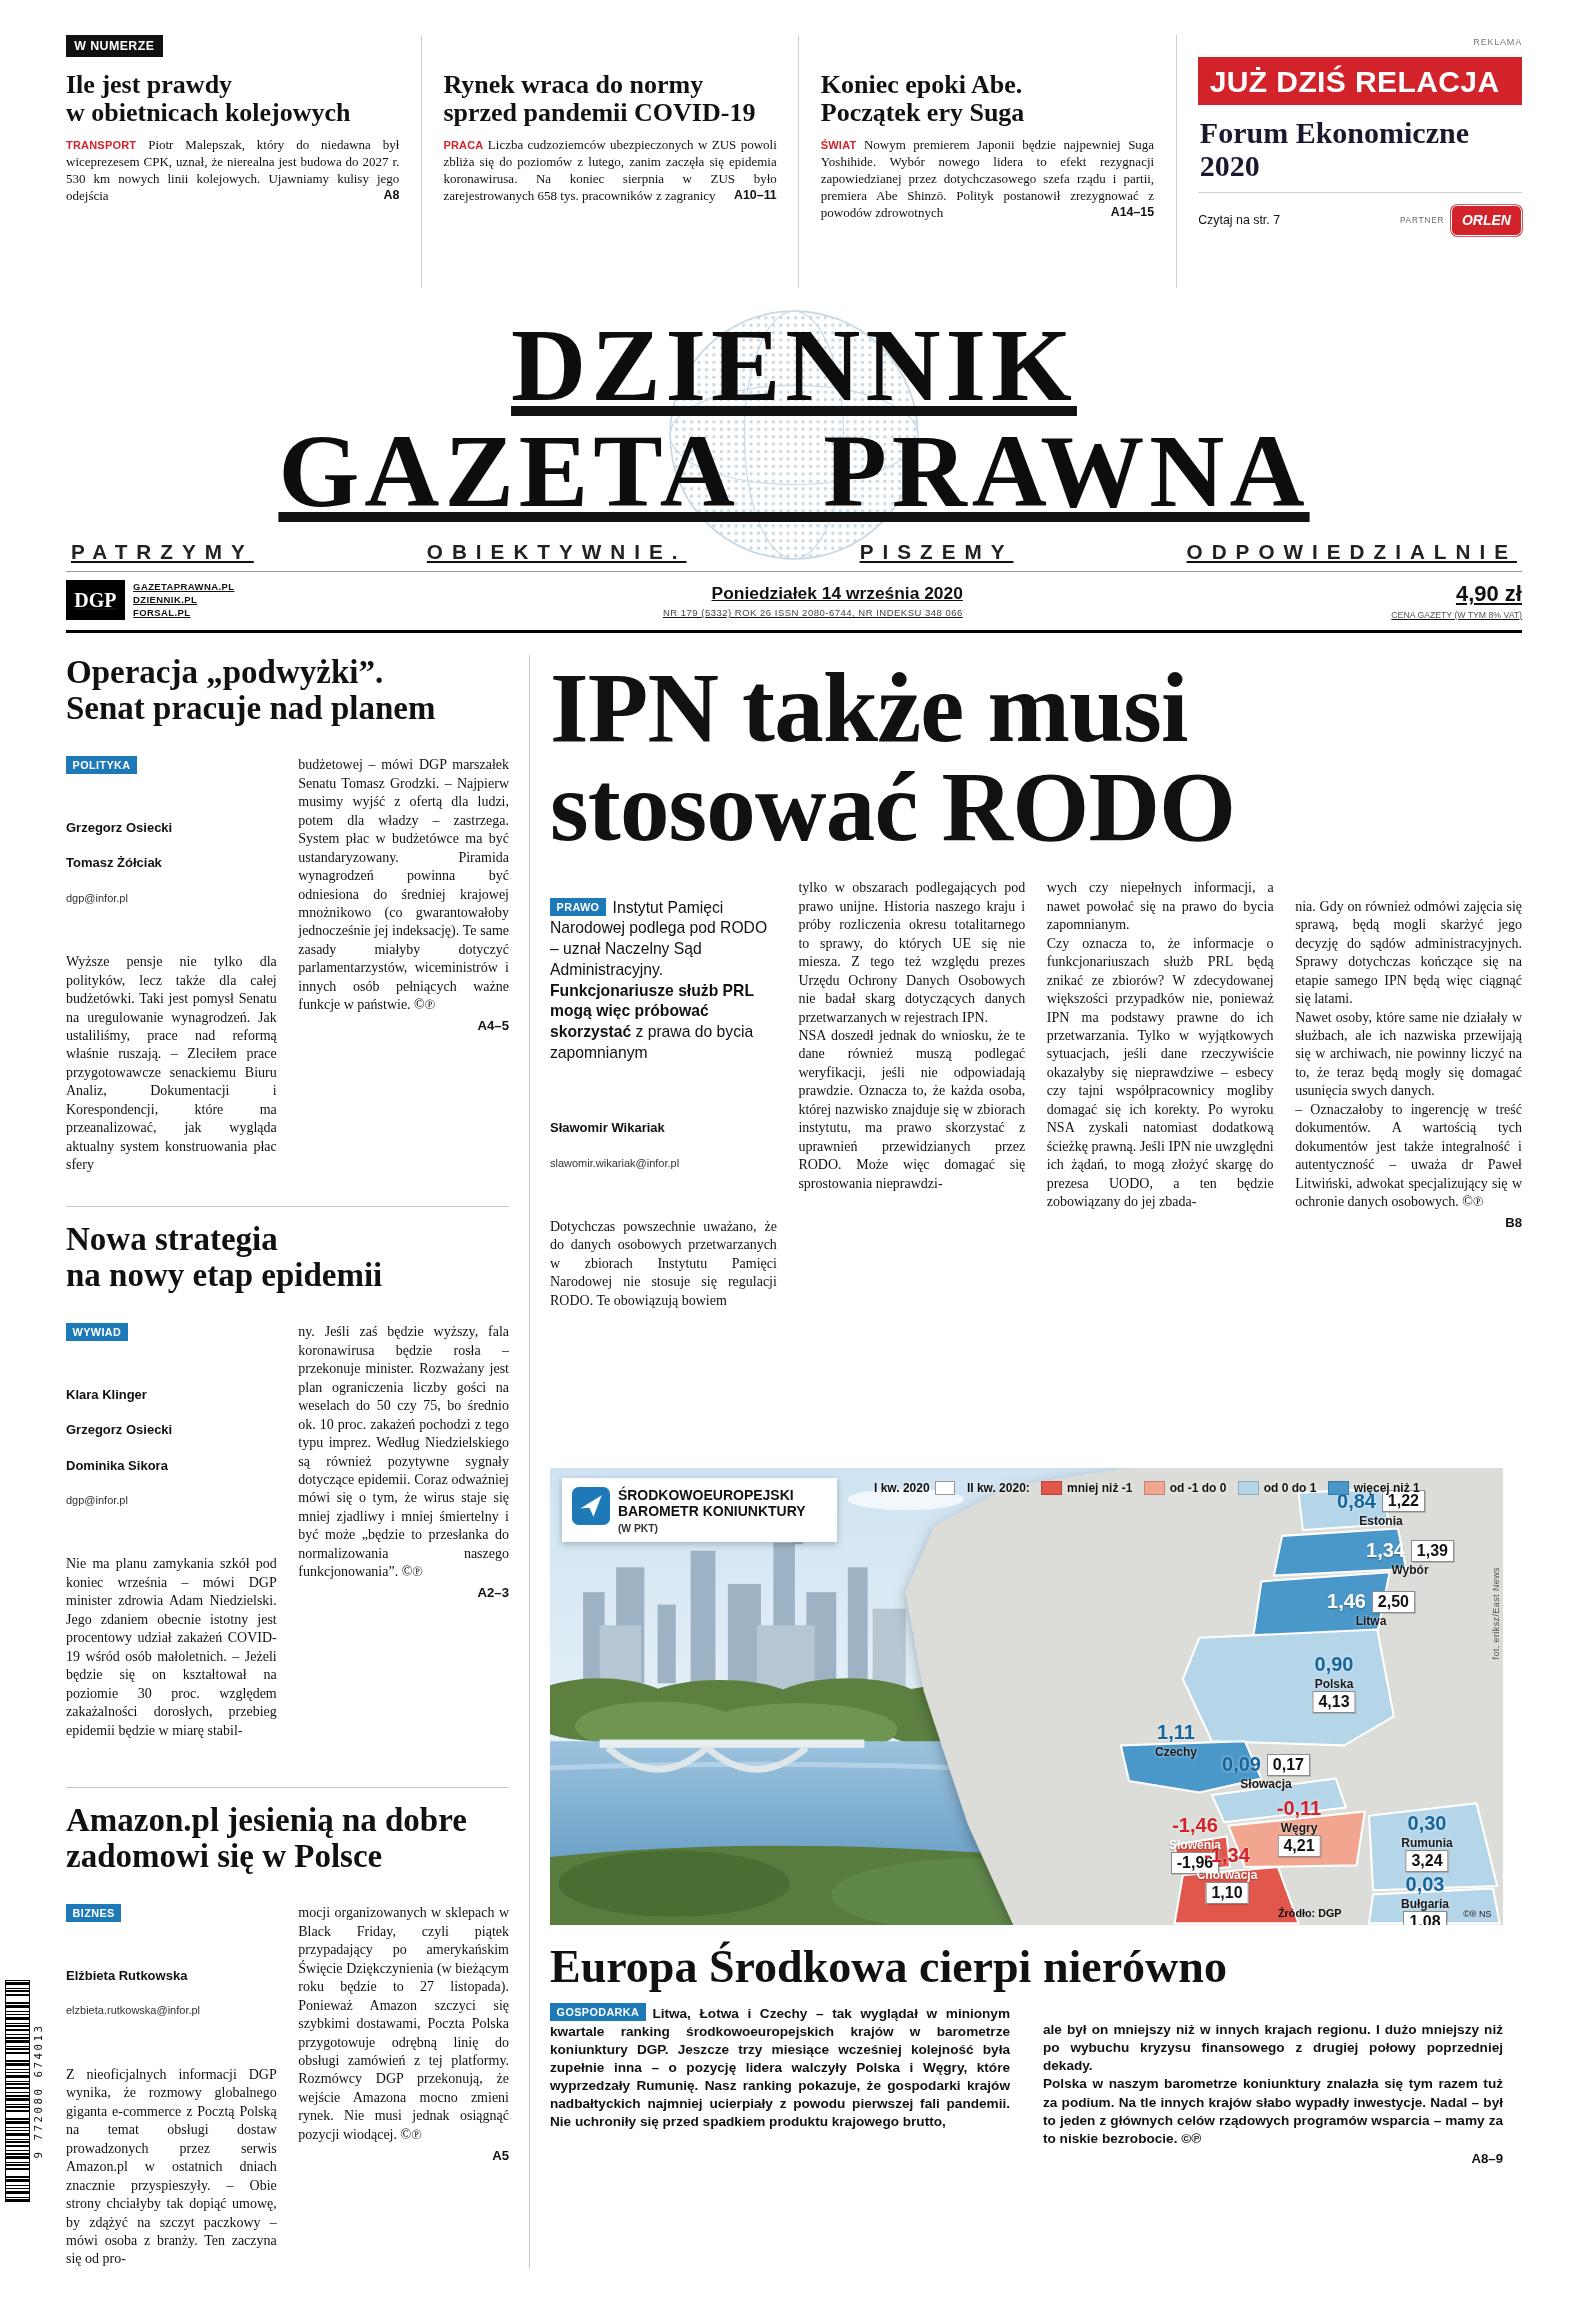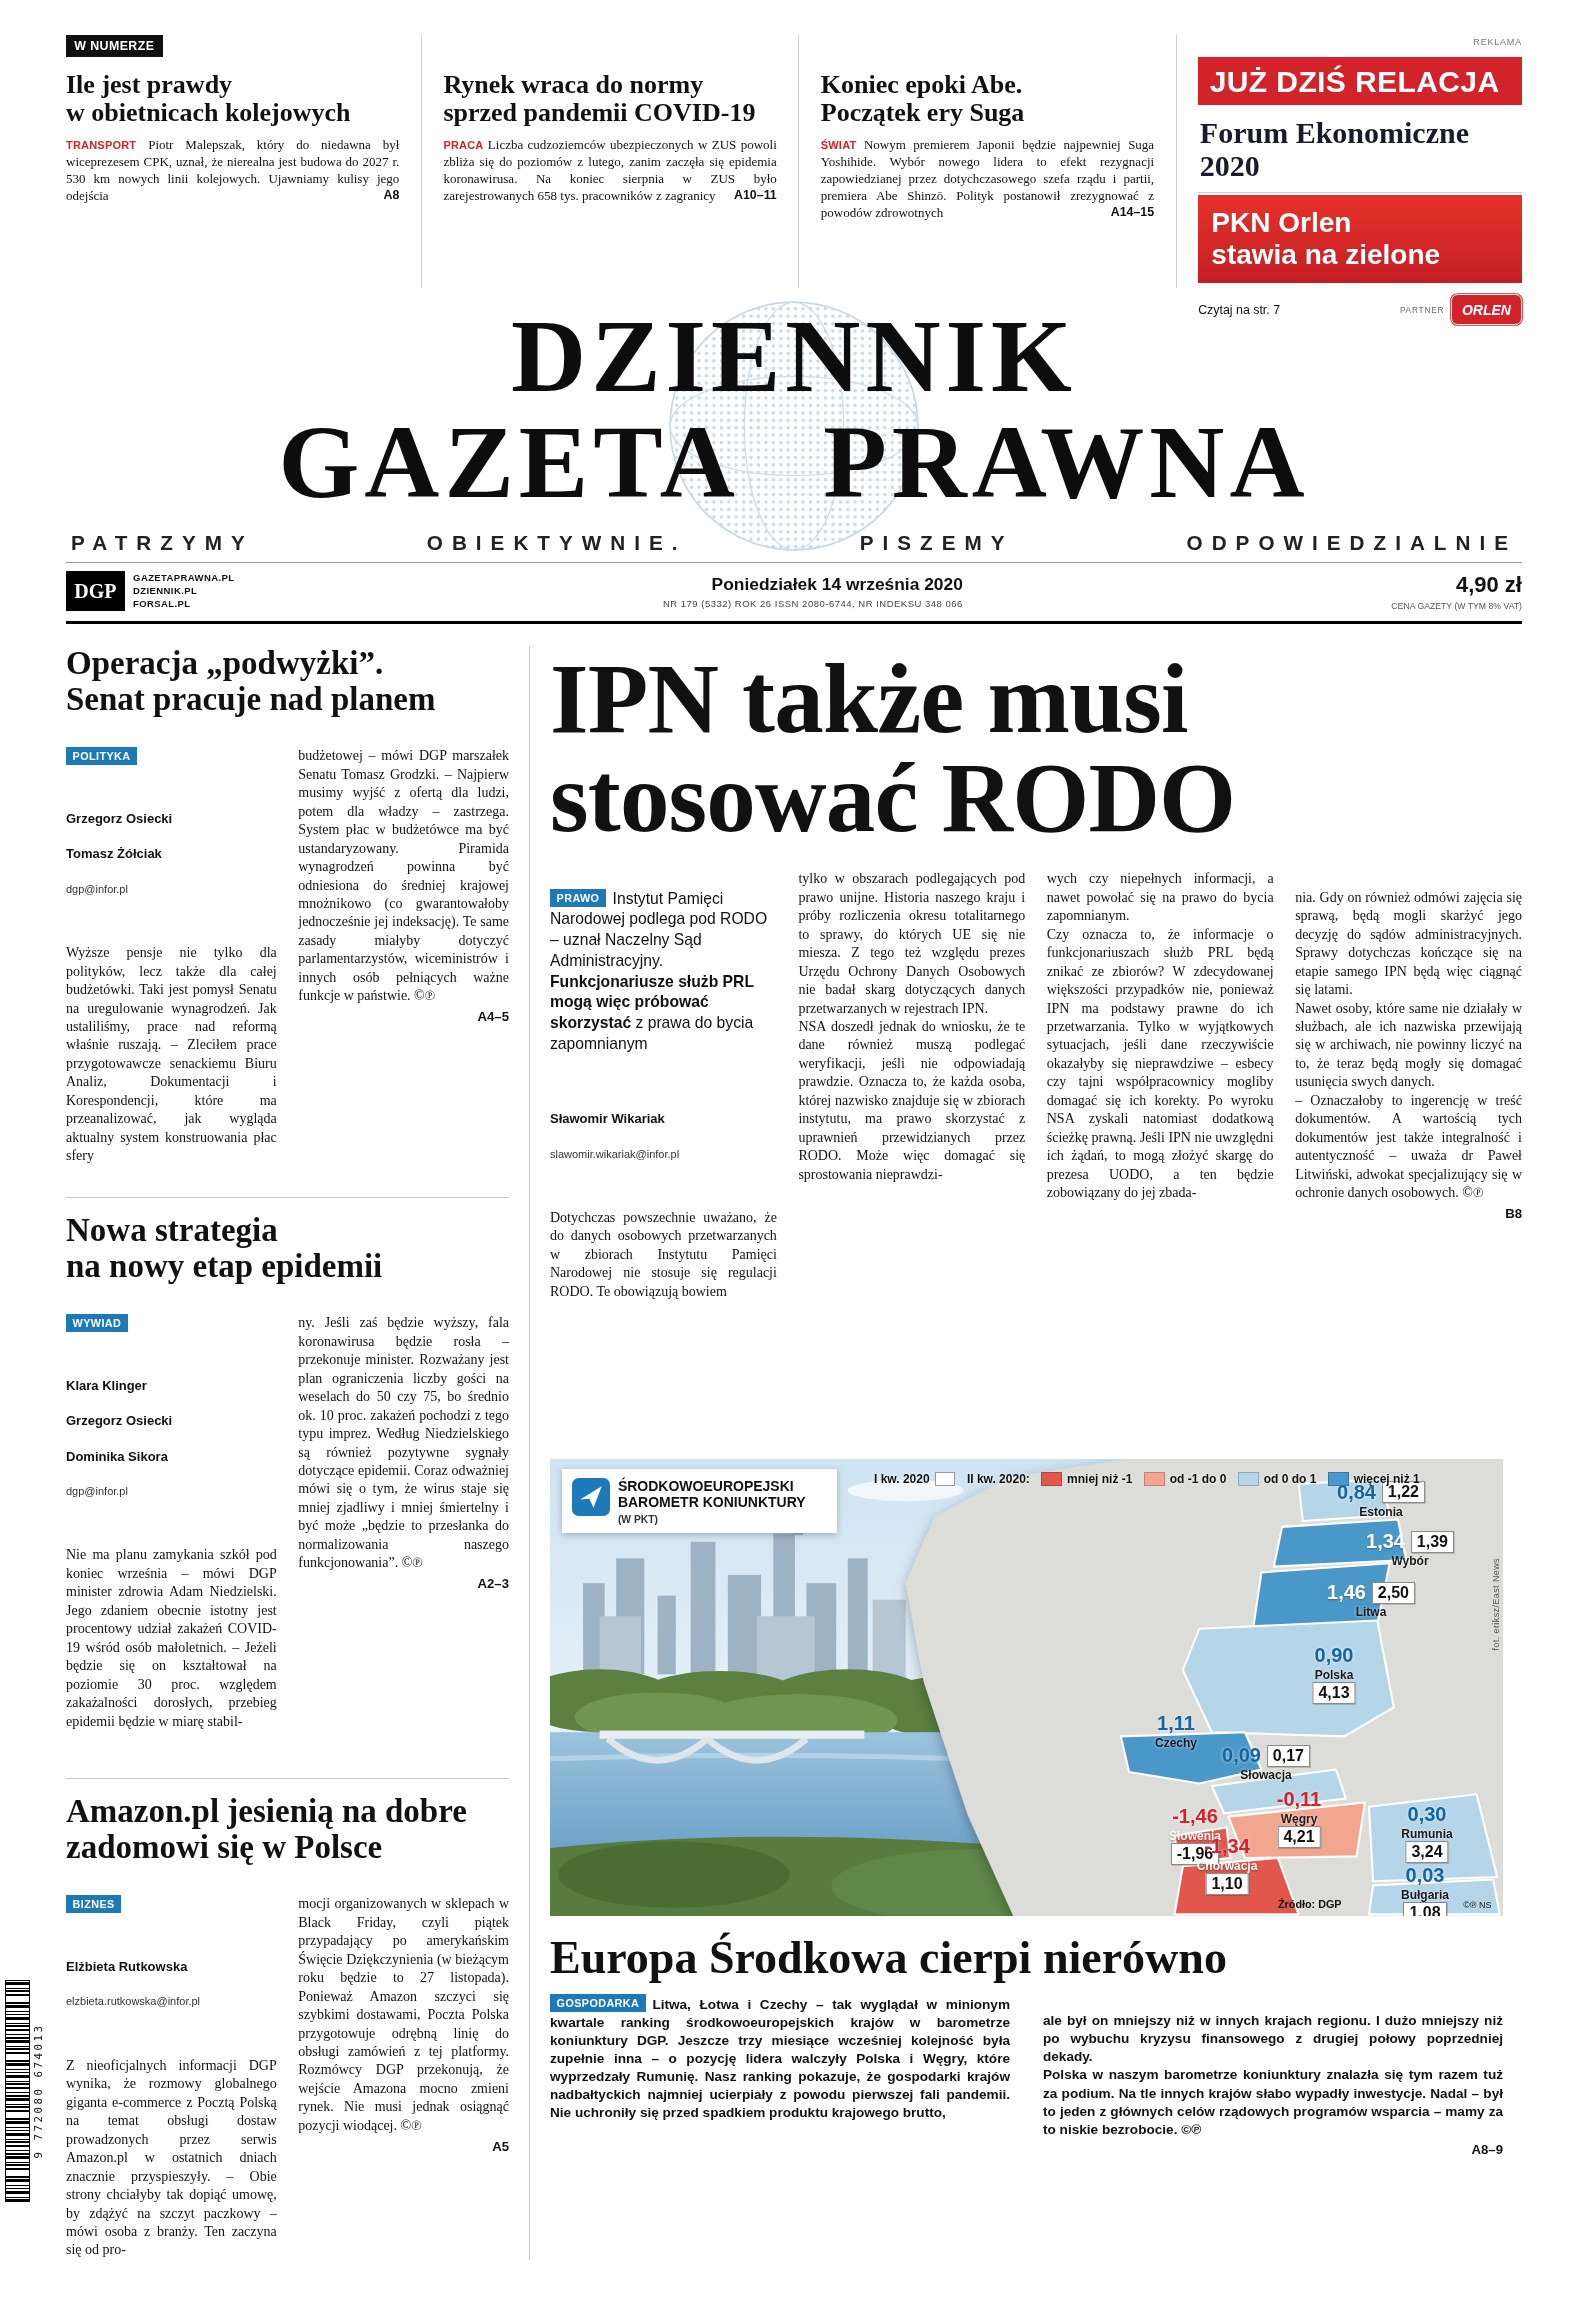--- a/index.html
+++ b/index.html
@@ -30,21 +30,21 @@
   .promo-box { background:linear-gradient(180deg,#e6332a,#c41e25); color:#fff;
                font:bold 28px/1.15 "Liberation Sans",sans-serif; padding:11.6px 13.2px; margin-top:1.7px; }
   .promo-foot { display:flex; justify-content:space-between; align-items:center; margin-top:11.6px; }
   .promo-read { font:12.4px "Liberation Sans",sans-serif; }
   .partner-wrap { display:flex; align-items:center; gap:6.6px; }
   .partner-lbl { font:8.3px "Liberation Sans",sans-serif; color:#666; letter-spacing:0.8px; }
   .orlen-logo { background:var(--red,#d2232a); color:#fff; font:bold italic 14px/1 "Liberation Sans",sans-serif;
                 padding:7.4px 10px; border-radius:6.6px; border:1.7px solid #fff; box-shadow:0 0 0 0.8px #d2232a; }
 
   
-  .masthead { position:relative; text-align:center; margin-top:15px; }
+  .masthead { position:relative; text-align:center; margin-top:24px;text-decoration:underline; }
   .globe { position:absolute; left:50%; top:-5px; transform:translateX(-50%); z-index:0; }
   .mast-line { position:relative; z-index:1; font:bold 104px/1.02 "Liberation Serif",serif; letter-spacing:5px; color:#0d0d0d; }
   .mast-line.l2 { word-spacing:58px; }
   .tagline { position:relative; z-index:1; display:flex; justify-content:space-between; margin:18px 5px 8.3px;
              font:bold 20.7px/1 "Liberation Sans",sans-serif; letter-spacing:9px; color:#222; }
   .ibar-rule { border-top:0.8px solid #9a9a9a; }
   .infobar { display:flex; justify-content:space-between; align-items:center; padding:8.3px 0 10px; }
   .ib-left { display:flex; gap:8.3px; align-items:center; }
   .dgp-logo { background:#000; color:#fff; font:bold 20px/1 "Liberation Serif",serif; padding:10px 8.3px; }
   .sites { text-align:left; font:bold 9.5px/1.35 "Liberation Sans",sans-serif; letter-spacing:0.4px; }
@@ -145,21 +145,20 @@
     </div>
     <div class="teaser">
       <h3>Koniec epoki Abe.
 Początek ery Suga</h3>
       <p class="tbody"><span class="tlabel">ŚWIAT</span> <span>Nowym premierem Japonii będzie najpewniej Suga Yoshihide. Wybór nowego lidera to efekt rezygnacji zapowiedzianej przez dotychczasowego szefa rządu i partii, premiera Abe Shinzō. Polityk postanowił zrezygnować z powodów zdrowotnych</span> <span class="pref">A14–15</span></p>
     </div>
     <div class="promo">
       <div class="reklama">REKLAMA</div>
       <div class="promo-banner">JUŻ DZIŚ RELACJA</div>
       <div class="promo-title">Forum Ekonomiczne 2020</div>
-      <div class="promo-box"><span>PKN Orlen</span><br><span>stawia na zielone</span></div>
       <div class="promo-foot">
         <span class="promo-read">Czytaj na str. 7</span>
         <span class="partner-wrap">
           <span class="partner-lbl">PARTNER</span>
           <span class="orlen-logo">ORLEN</span>
         </span>
       </div>
     </div>
   </header>
 

